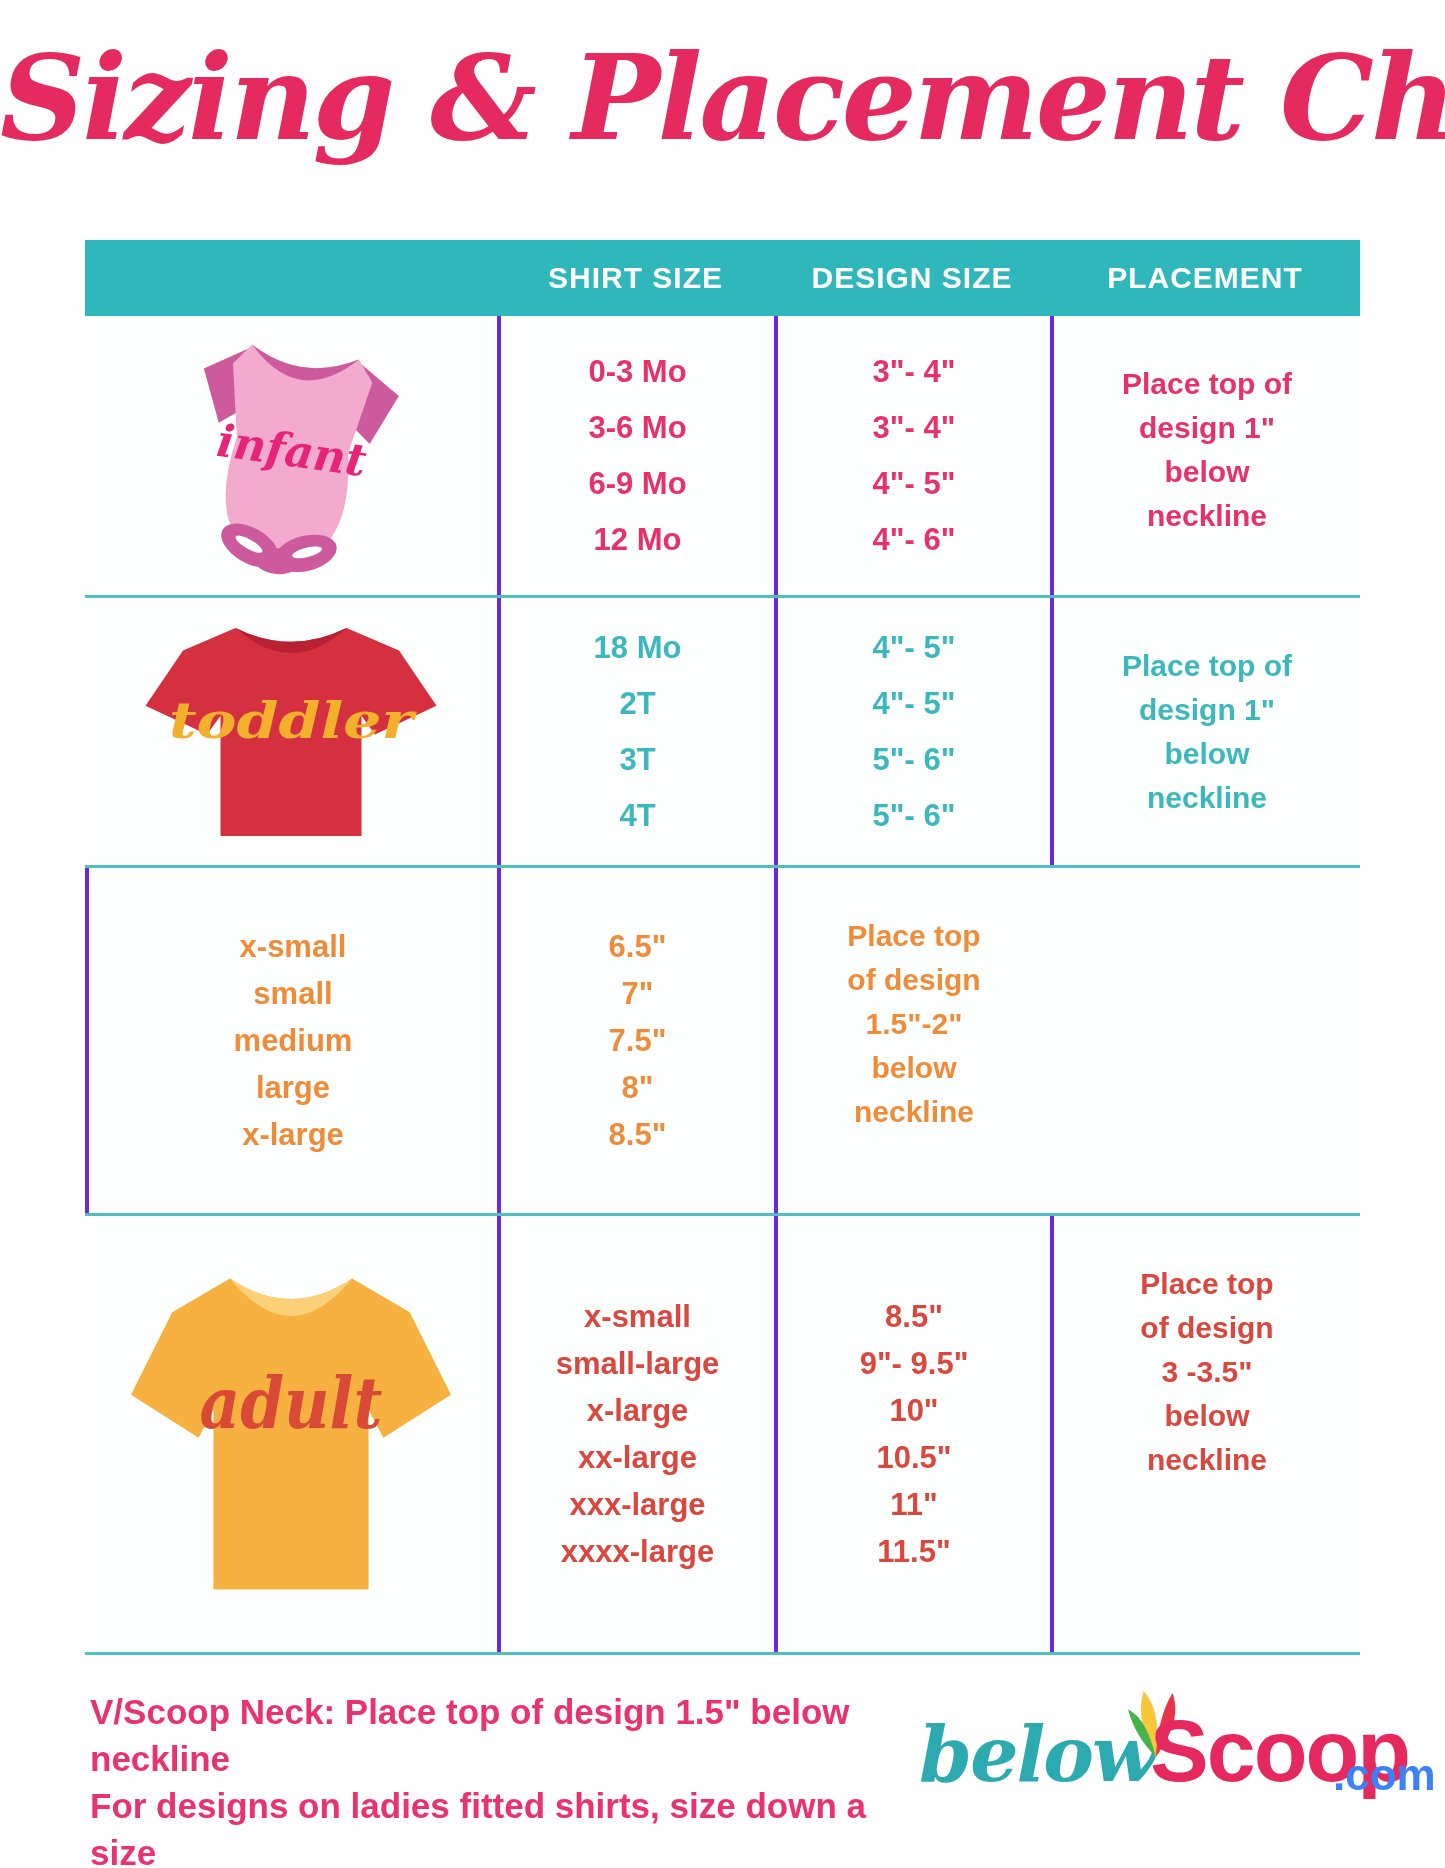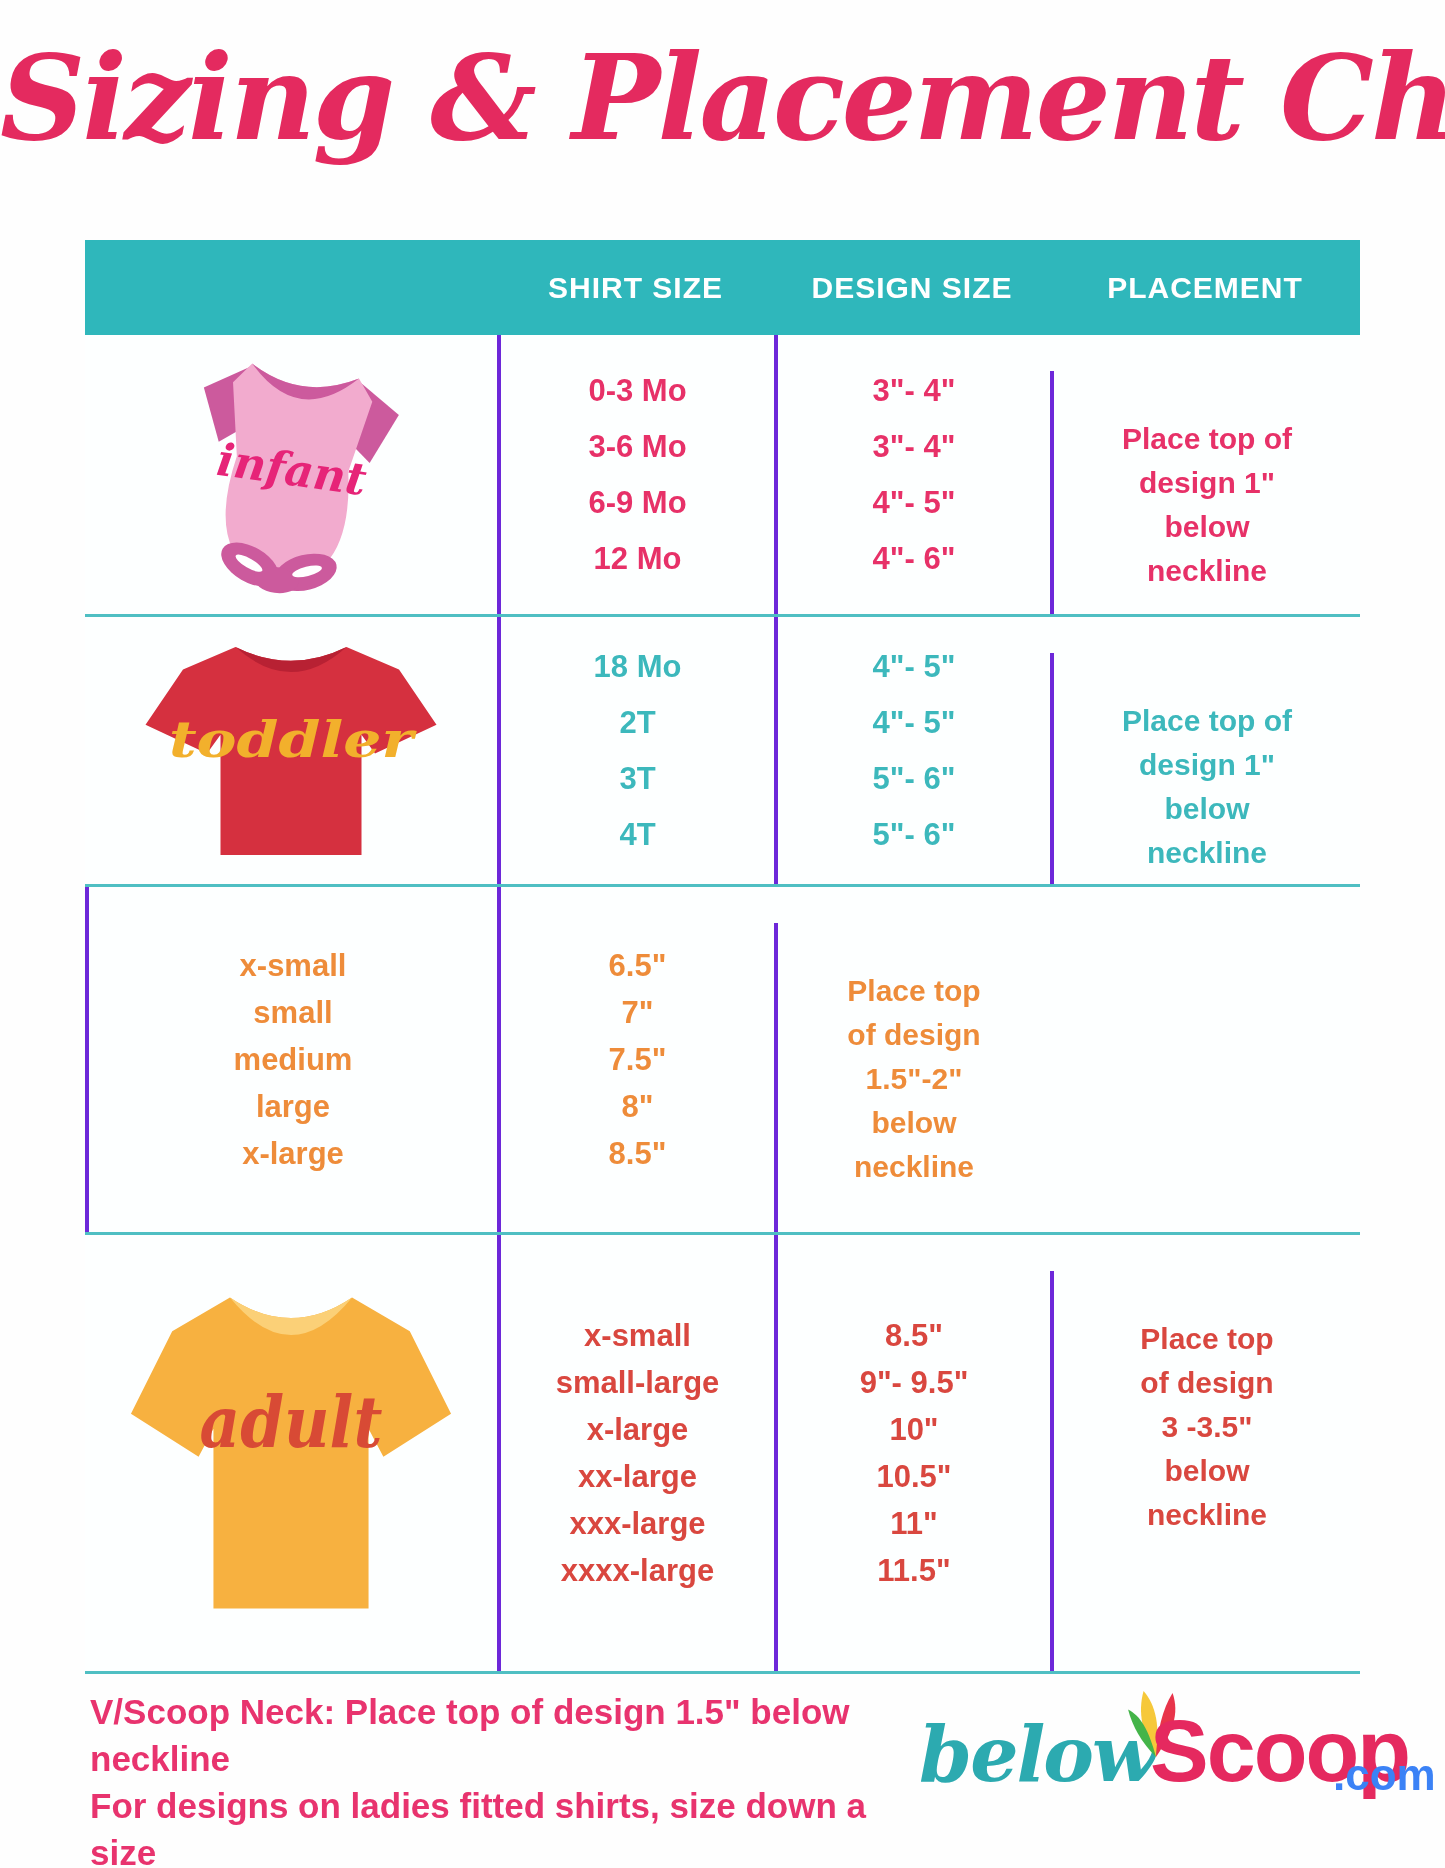--- a/index.html
+++ b/index.html
@@ -8,37 +8,37 @@
     font-family:"Liberation Sans", sans-serif;overflow:hidden;
   }
   .title{
     position:absolute;top:28px;left:0;width:100%;text-align:center;
     font-family:"DejaVu Serif", serif;font-style:italic;font-weight:bold;
     font-size:118px;letter-spacing:-3px;color:#e42a5f;white-space:nowrap;
   }
   .chart{position:absolute;left:85px;top:240px;width:1275px;}
   .hdr{
     display:grid;grid-template-columns:412px 277px 276px 310px;
-    height:95px;background:#2fb7bb;align-items:center;
+    height:76px;background:#2fb7bb;align-items:center;
   }
   .hdr-cell{
     color:#ffffff;font-weight:bold;font-size:30px;letter-spacing:1px;
     text-align:center;
   }
   .trow{
     display:grid;grid-template-columns:412px 277px 276px 310px;
     box-sizing:border-box;background:#fdffff;
   }
   .r-infant{height:279px;}
   .r-toddler{height:270px;border-top:3px solid #4fbfc3;}
   .r-youth{height:348px;border-top:3px solid #4fbfc3;}
   .r-adult{height:442px;border-top:3px solid #4fbfc3;border-bottom:3px solid #4fbfc3;}
   .cell{display:flex;align-items:center;justify-content:center;box-sizing:border-box;}
   .c2,.c3,.c4{border-left:4px solid #6d28d9;}
-  .c4{align-items:flex-start;padding-top:46px;margin-top:36px;}
+  .c4{align-items:flex-start;padding-top:46px;}
   .stack{
     white-space:pre-line;text-align:center;font-weight:bold;font-size:31px;
   }
   .r-infant .stack,.r-toddler .stack{line-height:56px;}
   .r-youth .stack,.r-adult .stack{line-height:47px;}
   .r-infant .txt{color:#e73168;}
   .r-toddler .txt{color:#3cb8bc;}
   .r-youth .txt{color:#ee8c3a;}
   .r-adult .txt{color:#d9473f;}
   .placement{

